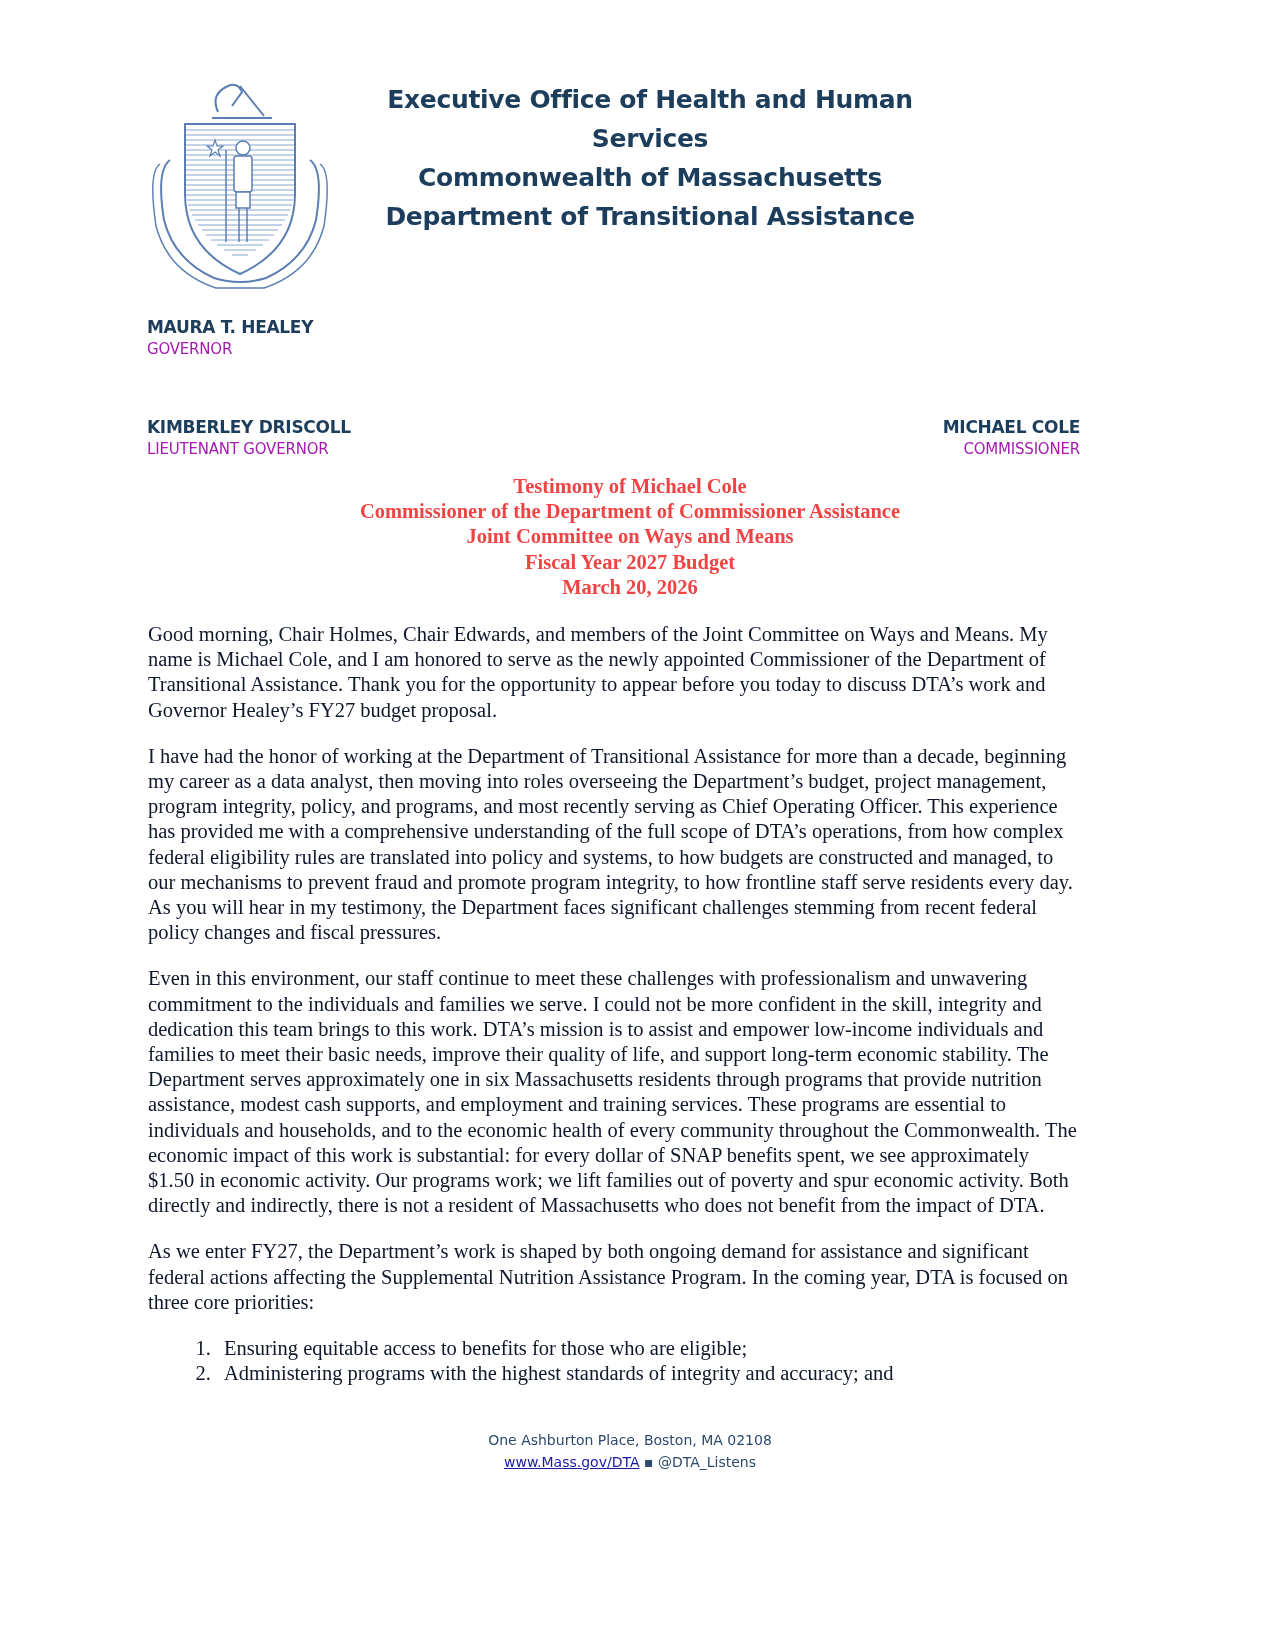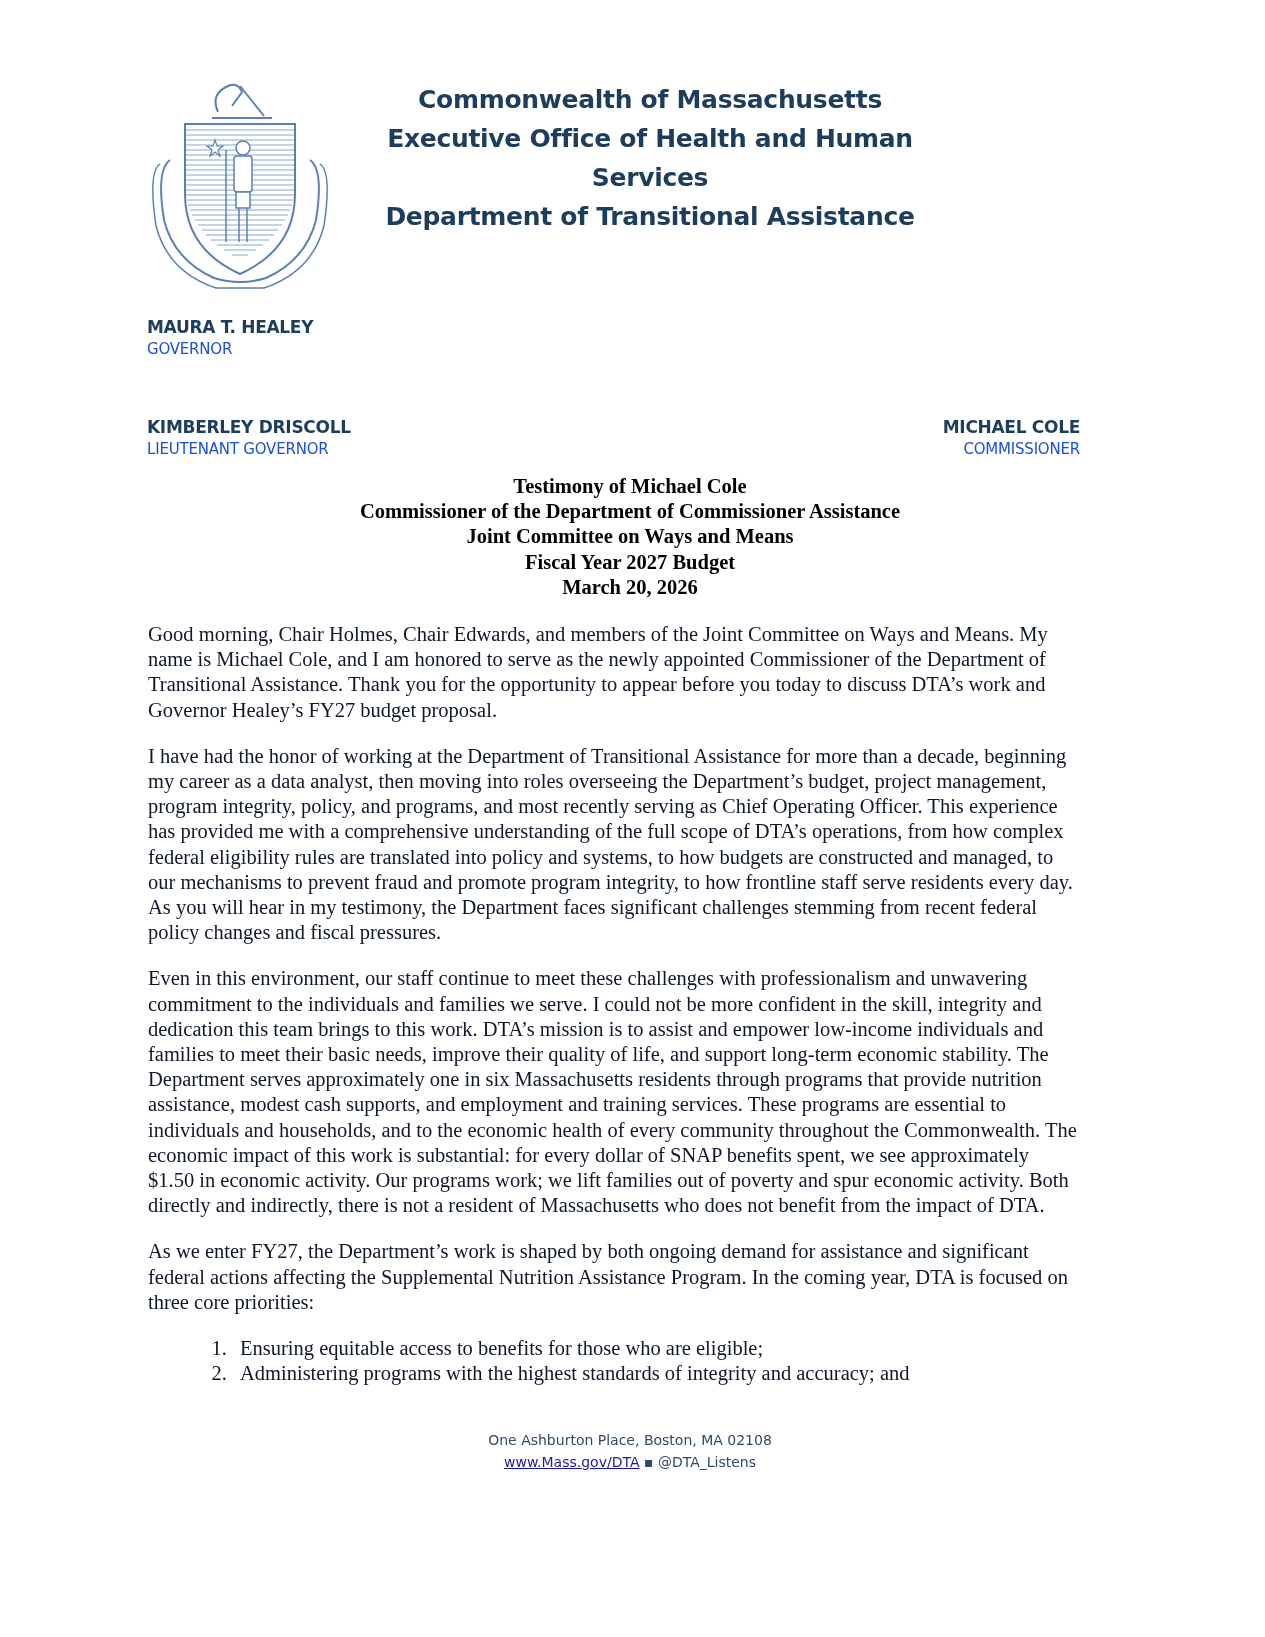--- a/index.html
+++ b/index.html
@@ -7,32 +7,32 @@
   .page { position: absolute; left: 0; top: 0; width: 1265px; height: 1637px; background: #fff; }
 
   .seal { position: absolute; left: 140px; top: 72px; width: 200px; height: 218px; }
 
   .letterhead { position: absolute; left: 330px; top: 80px; width: 640px; text-align: center;
     font-family: "DejaVu Sans", sans-serif; font-weight: bold; color: #1d3d5c; }
   .letterhead div { font-size: 25px; line-height: 39px; letter-spacing: -0.3px; }
 
   .official { position: absolute; font-family: "DejaVu Sans", sans-serif; color: #1d3d5c; }
   .official .name { font-weight: bold; font-size: 17px; line-height: 22px; letter-spacing: -0.3px; }
-  .official .role { font-size: 15px; line-height: 22px; color: #1d4ed8; letter-spacing: -0.2px; }
+  .official .role { font-size: 15px; line-height: 22px; color: #a21caf; letter-spacing: -0.2px; }
   .official.left { left: 147px; text-align: left; }
   .official.right { right: 185px; text-align: right; }
   .o1 { top: 316px; } .o2 { top: 416px; }
 
   .title-block { position: absolute; left: 200px; top: 474px; width: 860px; text-align: center;
-    font-family: "Liberation Serif", serif; font-weight: bold; font-size: 20.5px; line-height: 25.2px; color: #000000; }
+    font-family: "Liberation Serif", serif; font-weight: bold; font-size: 20.5px; line-height: 25.2px; color: #ef4444; }
 
   .body { position: absolute; left: 148px; top: 622px; width: 932px;
     font-family: "Liberation Serif", serif; font-size: 20.5px; line-height: 25.2px; color: #0f172a; }
   .body p { margin: 0 0 21px 0; text-align: left; }
-  .body ol { margin: 16px; padding-left: 68px; }
+  .body ol { margin: 0; padding-left: 68px; }
   .body ol li { padding-left: 8px; }
 
   .footer { position: absolute; left: 380px; top: 1429px; width: 500px; text-align: center;
     font-family: "DejaVu Sans", sans-serif; font-size: 14px; line-height: 22px; color: #2c4a6b; }
   .footer a { color: #1a1aa6; text-decoration: underline; }
 </style>
 </head>
 <body>
 
 <div class="page">
@@ -79,22 +79,22 @@
       <rect x="96" y="120" width="14" height="16"></rect>
       <line x1="99" y1="136" x2="99" y2="170"></line>
         <line x1="107" y1="136" x2="107" y2="170"></line>
       <line x1="86" y1="78" x2="86" y2="170"></line>
     </g>
     <path d="M30 88 q-14 10 -6 60 q10 40 50 58 q26 8 52 0 q40 -18 50 -58 q8 -50 -6 -60" fill="none" stroke="#5b7fb3" stroke-width="2"></path>
     <path d="M20 92 q-12 8 -4 62 q12 46 60 62 h48 q48 -16 60 -62 q8 -54 -4 -62" fill="none" stroke="#5b7fb3" stroke-width="1.5"></path>
   </svg>
 
   <div class="letterhead">
+    <div>Executive Office of Health and Human Services</div>
     <div>Commonwealth  of Massachusetts</div>
-    <div>Executive Office of Health and Human Services</div>
     <div>Department of Transitional  Assistance</div>
   </div>
 
   <div class="official left o1">
     <div class="name">MAURA T. HEALEY</div>
     <div class="role">GOVERNOR</div>
   </div>
   <div class="official left o2">
     <div class="name">KIMBERLEY DRISCOLL</div>
     <div class="role">LIEUTENANT GOVERNOR</div>

